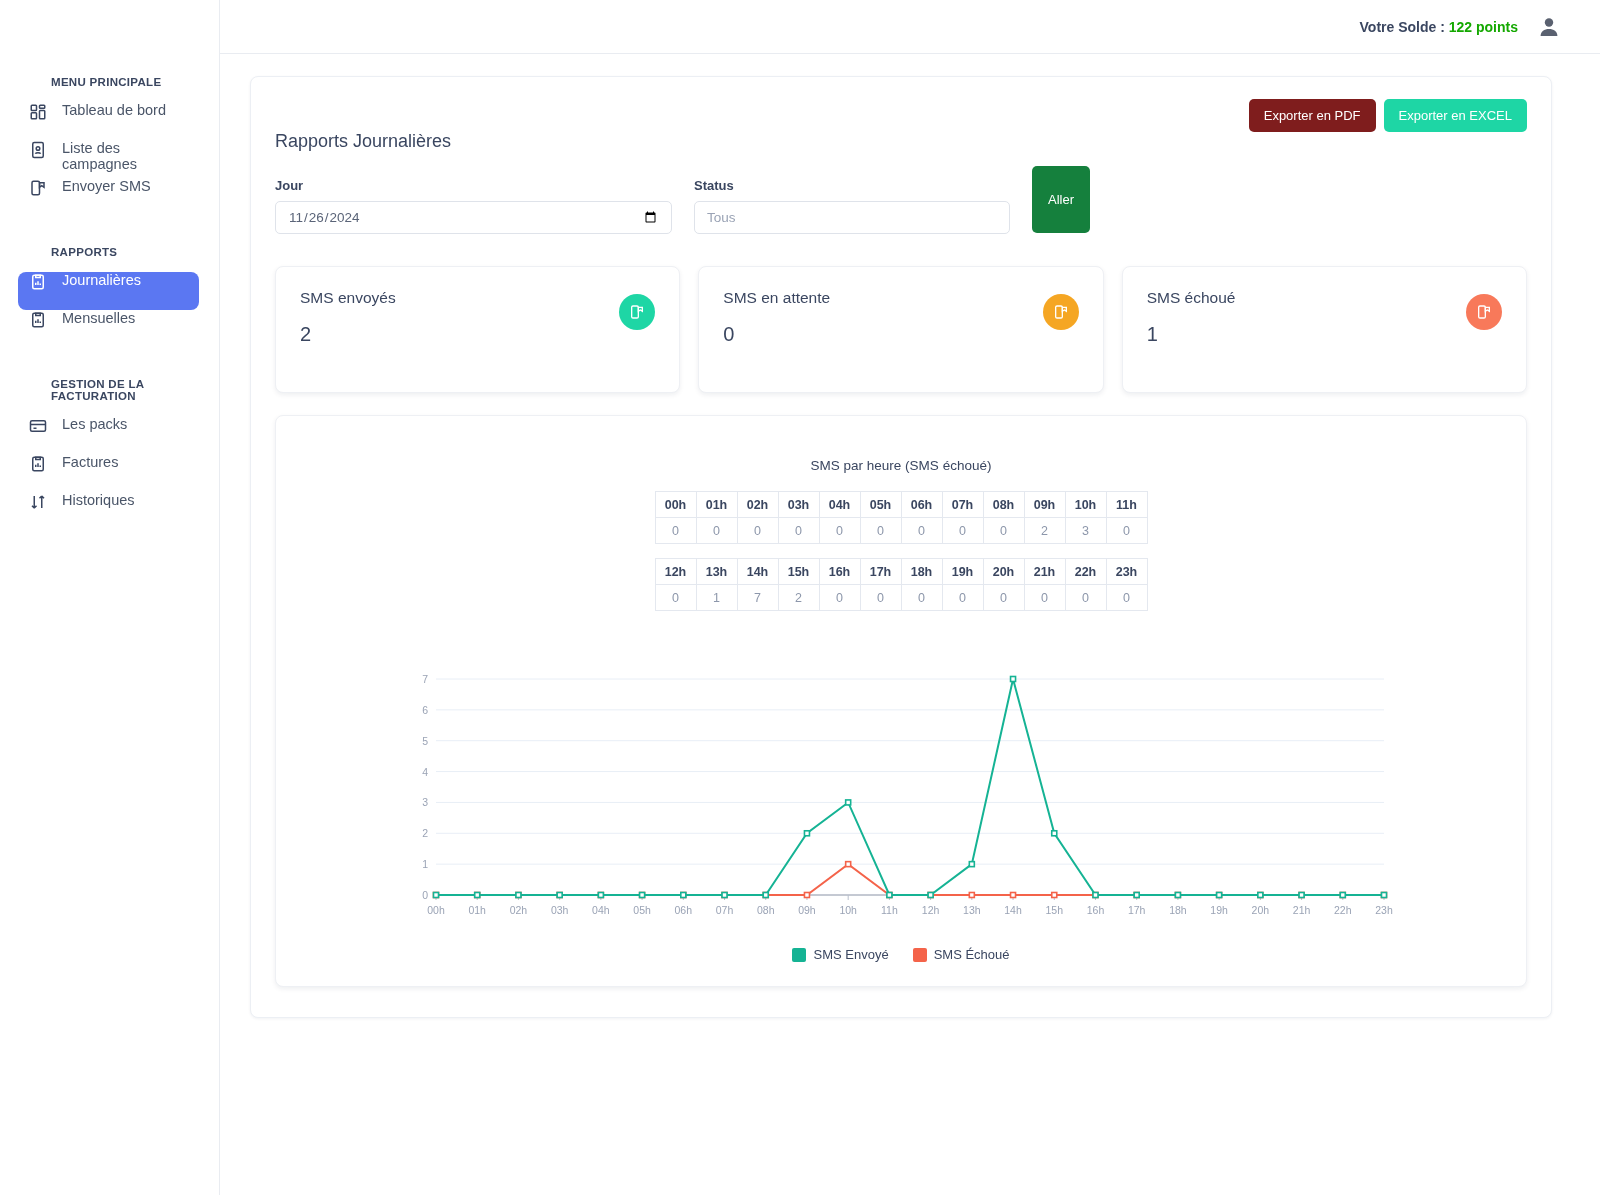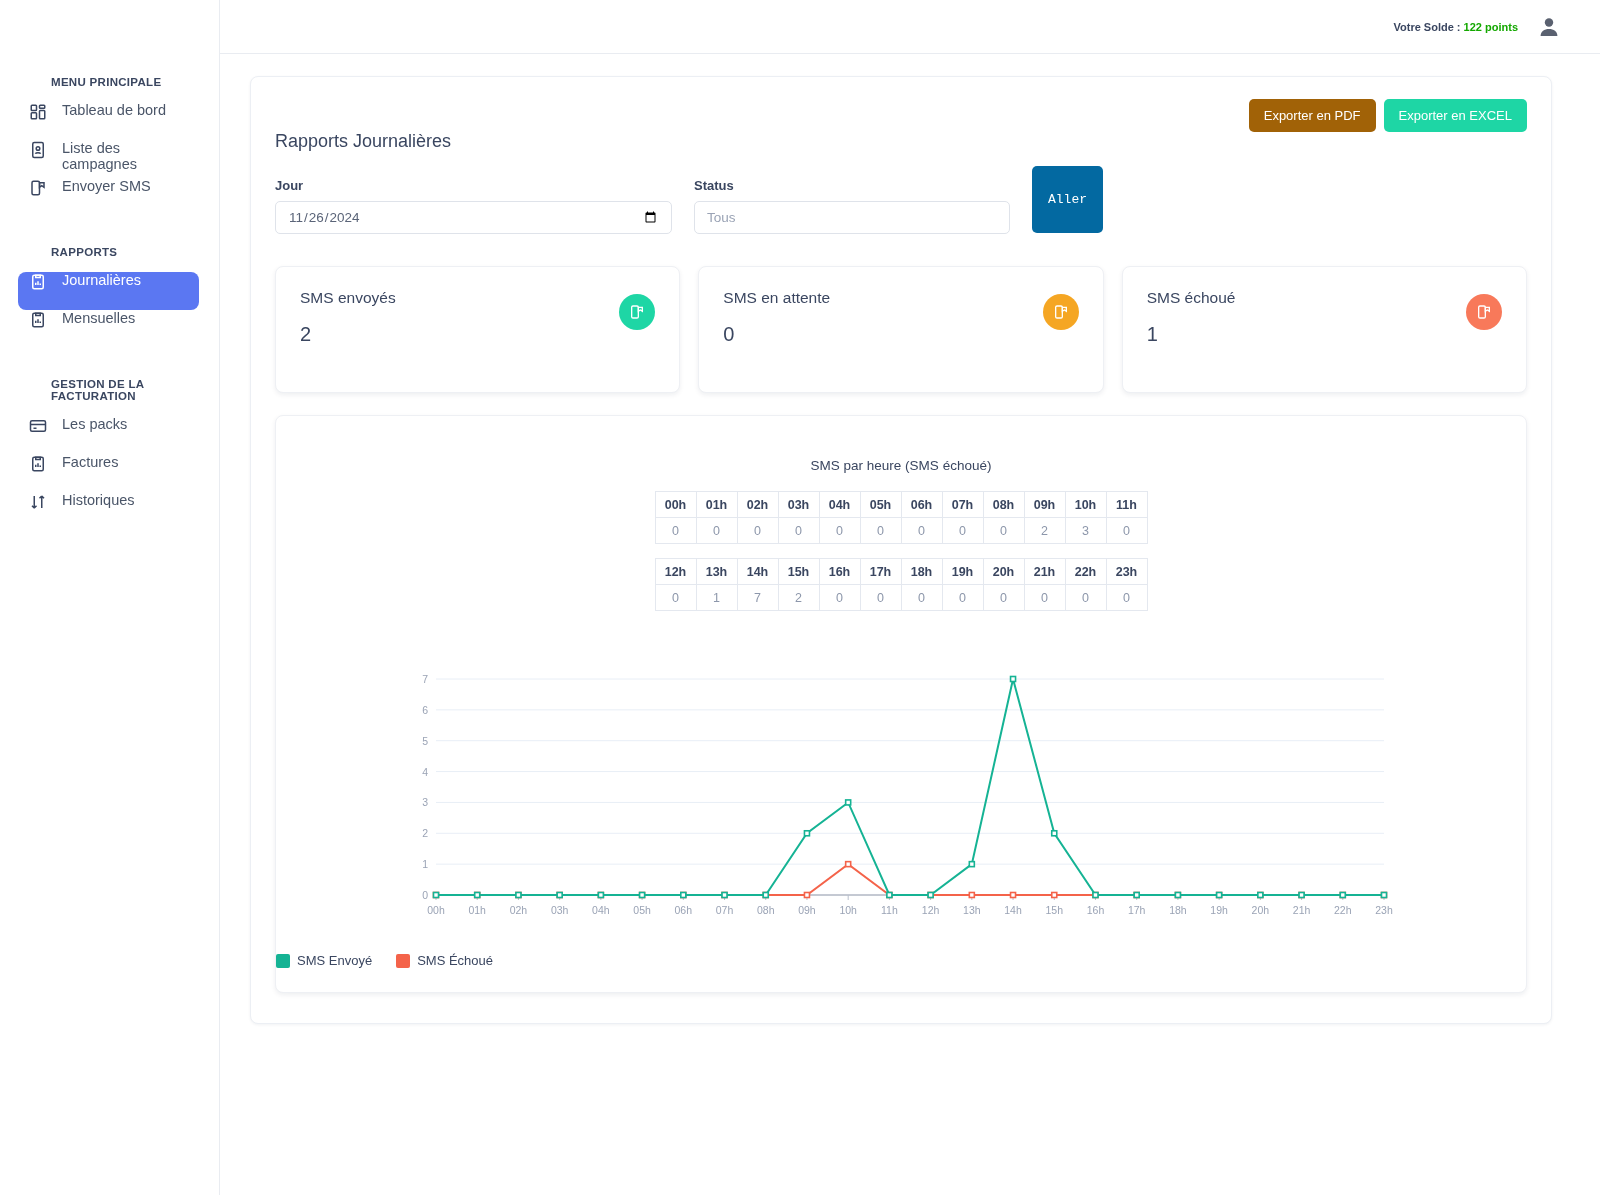--- a/index.html
+++ b/index.html
@@ -34,51 +34,51 @@
   .side-item.active { background: #5b77f2; color: #ffffff; }
   .side-item.active .ico svg { stroke: #ffffff; }
 
   
   .main { flex: 1; height: 1195px; background: #ffffff; display: flex; flex-direction: column; }
   .topbar {
     height: 54px; border-bottom: 1px solid #e9ecf1;
     display: flex; align-items: center; justify-content: flex-end;
     padding-right: 38px; gap: 18px;
   }
-  .solde { font-size: 11px; font-weight: bold; color: #3a4660; }
+  .solde { font-size: 14px; font-weight: bold; color: #3a4660; }
   .solde .pts { color: #14a800; }
   .avatar-ico { width: 26px; height: 26px; display: flex; align-items: center; justify-content: center; }
 
   .content { padding: 22px 48px 0 30px; }
   .panel {
     background: #ffffff; border: 1px solid #eceff4; border-radius: 8px;
     box-shadow: 0 1px 3px rgba(20,30,60,.06);
     padding: 22px 24px 30px 24px;
   }
   .panel-head { display: flex; align-items: flex-start; justify-content: space-between; }
   .panel-title { font-size: 18px; color: #3a4660; padding-top: 4px; margin-top: 28px; }
   .btn-row { display: flex; gap: 8px; }
   .btn { border: none; border-radius: 5px; color: #fff; font-size: 13px;
          padding: 9px 15px; cursor: pointer; font-family: inherit; }
-  .btn-pdf { background: #a16207; }
+  .btn-pdf { background: #7f1d1d; }
   .btn-excel { background: #1ed6a5; }
 
   .filters { display: flex; align-items: flex-end; gap: 22px; margin-top: 14px; }
   .field { display: flex; flex-direction: column; }
   .field label { font-size: 13px; color: #3a4660; font-weight: bold; margin-bottom: 8px; }
   .field input {
     height: 33px; border: 1px solid #dfe3ea; border-radius: 5px;
     padding: 0 12px; font-size: 13.5px; color: #5a6478;
     font-family: inherit; background: #fff; outline: none;
   }
   .f-jour input { width: 397px; }
   .f-status input { width: 316px; }
   .f-status input::placeholder { color: #9aa3b5; }
-  .btn-aller { background: #0369a1; color: #fff; border: none; border-radius: 5px;
-               font-size: 13px; padding: 26px 16px; cursor: pointer; font-family: Liberation Mono, monospace;
+  .btn-aller { background: #15803d; color: #fff; border: none; border-radius: 5px;
+               font-size: 13px; padding: 26px 16px; cursor: pointer; font-family: Liberation Sans, sans-serif;
                margin-bottom: 1px; }
 
   
   .cards { display: flex; gap: 18px; margin-top: 32px; }
   .card {
     flex: 1; height: 127px; background: #fff;
     border: 1px solid #eef0f4; border-radius: 8px;
     box-shadow: 0 2px 5px rgba(20,30,60,.07);
     padding: 22px 24px; position: relative;
   }
@@ -99,21 +99,21 @@
   .chart-title { text-align: center; font-size: 13.5px; color: #3a4660; }
   .tables { display: flex; flex-direction: column; align-items: center; margin-top: 18px; gap: 14px; }
   table.hrs { border-collapse: collapse; }
   table.hrs th, table.hrs td {
     border: 1px solid #e4e8ef; width: 41px; height: 26px; text-align: center;
   }
   table.hrs th { font-size: 12.5px; font-weight: bold; color: #3a4660; }
   table.hrs td { font-size: 12.5px; color: #8d97ab; }
 
   .plot-wrap { margin-top: 58px; display: flex; justify-content: center; }
-  .legend { display: flex; gap: 24px; margin-top: 24px; }
+  .legend { display: flex; justify-content: center; gap: 24px; margin-top: 18px; }
   .legend-item { display: flex; align-items: center; gap: 7px; font-size: 13px; color: #3a4660; }
   .legend-swatch { width: 14px; height: 14px; border-radius: 2px; }
 </style>
 </head>
 <body>
 
 <div class="app">
 
   <nav class="sidebar">
 

